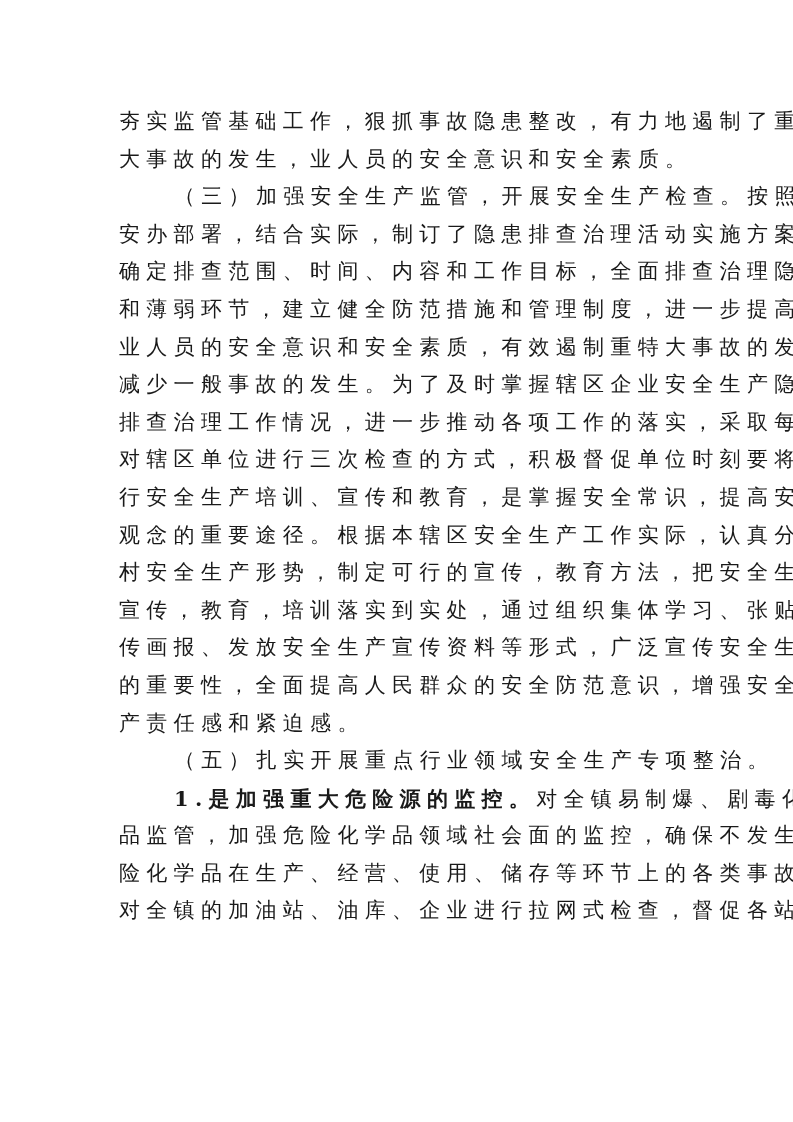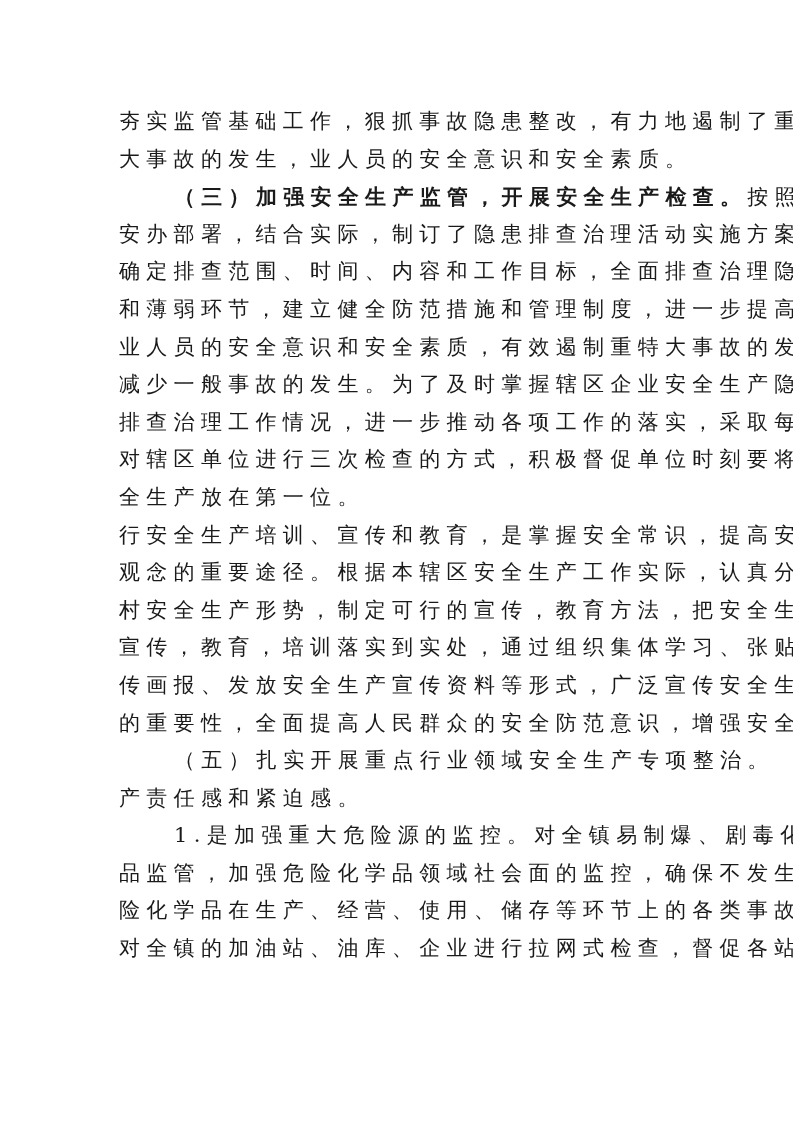--- a/index.html
+++ b/index.html
@@ -10,47 +10,46 @@
     top: 103px;
     width: 560px;
     font-family: "DejaVu Serif", "Liberation Serif", serif;
     font-size: 21px;
     color: #1a1a1a;
     line-height: 37.6px;
     letter-spacing: 6.3px;
   }
   .line { white-space: nowrap; height: 37.6px; }
   .indent { padding-left: 55px; }
-  .heading { font-weight: bold; }
-  .bold { font-weight: normal; }
+  .heading { font-weight: normal; }
+  .bold { font-weight: bold; }
 </style>
 </head>
 <body>
 
 <div class="page">
   <div class="line">夯实监管基础工作，狠抓事故隐患整改，有力地遏制了重特</div>
   <div class="line">大事故的发生，业人员的安全意识和安全素质。</div>
 
   <div class="line indent"><span class="heading">（三）加强安全生产监管，开展安全生产检查。</span><span>按照镇</span></div>
   <div class="line">安办部署，结合实际，制订了隐患排查治理活动实施方案，</div>
   <div class="line">确定排查范围、时间、内容和工作目标，全面排查治理隐患</div>
   <div class="line">和薄弱环节，建立健全防范措施和管理制度，进一步提高从</div>
   <div class="line">业人员的安全意识和安全素质，有效遏制重特大事故的发生，</div>
   <div class="line">减少一般事故的发生。为了及时掌握辖区企业安全生产隐患</div>
   <div class="line">排查治理工作情况，进一步推动各项工作的落实，采取每月</div>
   <div class="line">对辖区单位进行三次检查的方式，积极督促单位时刻要将安</div>
-  <div class="line">全生产放在第一位。</div>
 
   <div class="line">行安全生产培训、宣传和教育，是掌握安全常识，提高安全</div>
   <div class="line">观念的重要途径。根据本辖区安全生产工作实际，认真分析</div>
   <div class="line">村安全生产形势，制定可行的宣传，教育方法，把安全生产</div>
   <div class="line">宣传，教育，培训落实到实处，通过组织集体学习、张贴宣</div>
   <div class="line">传画报、发放安全生产宣传资料等形式，广泛宣传安全生产</div>
   <div class="line">的重要性，全面提高人民群众的安全防范意识，增强安全生</div>
+  <div class="line">产责任感和紧迫感。</div>
+
   <div class="line indent">（五）扎实开展重点行业领域安全生产专项整治。</div>
-
-  <div class="line">产责任感和紧迫感。</div>
 
   <div class="line indent"><span class="bold">1.是加强重大危险源的监控。</span><span>对全镇易制爆、剧毒化学</span></div>
   <div class="line">品监管，加强危险化学品领域社会面的监控，确保不发生危</div>
   <div class="line">险化学品在生产、经营、使用、储存等环节上的各类事故。</div>
   <div class="line">对全镇的加油站、油库、企业进行拉网式检查，督促各站点、</div>
 </div>
 
 </body></html>

